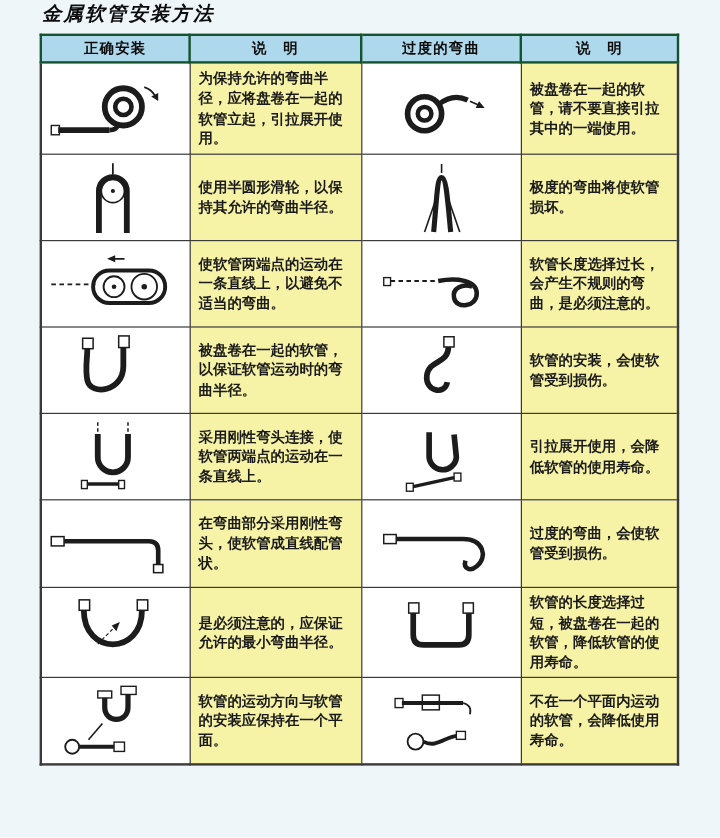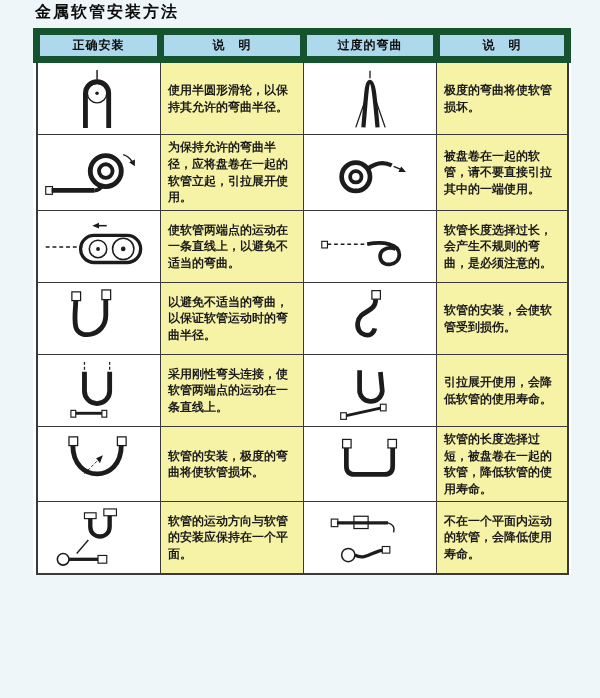--- a/index.html
+++ b/index.html
@@ -4,32 +4,32 @@
 <style>
   html,body{margin:0;padding:0;}
   body{
     width:600px;height:698px;position:relative;
     background:#eef6fa;
     font-family:"Liberation Sans","DejaVu Sans",sans-serif;
     overflow:hidden;
   }
   .page-title{
     position:absolute;left:35px;top:2px;
-    font-size:16px;font-weight:bold;
+    font-size:16px;font-weight:bold;font-style:italic;
     color:#0d0d0d;letter-spacing:2px;
   }
   table.install-table{
     position:absolute;left:33px;top:28px;
     width:531px;border-collapse:collapse;table-layout:fixed;
     border:2px solid #3a3a3a;
     background:#ffffff;
   }
   .install-table th{
     background:#aed8ec;
-    border:7px solid #14532d;
+    border:2px solid #14532d;
     height:19px;
     font-size:12px;font-weight:bold;color:#0d0d0d;
     text-align:center;vertical-align:middle;
     letter-spacing:1px;
   }
   .install-table td{
     border:1px solid #3a3a3a;
     vertical-align:middle;
   }
   td.img-cell{
@@ -64,41 +64,20 @@
     <tr>
       <th>正确安装</th>
       <th>说　明</th>
       <th>过度的弯曲</th>
       <th>说　明</th>
     </tr>
   </thead>
   <tbody>
 
     <tr>
-      <td class="img-cell">
-        <svg width="116" height="62" viewBox="0 0 118 64">
-          <line class="stk" x1="57" y1="2" x2="57" y2="12" stroke-width="1.5"></line>
-          <path class="stk" d="M45,62 V26 A12,12 0 0 1 69,26 V62" stroke-width="5"></path>
-          <circle class="stk" cx="57" cy="26" r="10" stroke-width="1.5"></circle>
-          <circle cx="57" cy="26" r="1.8" fill="#1c1c1c"></circle>
-        </svg>
-      </td>
-      <td class="desc-cell">使用半圆形滑轮，以保持其允许的弯曲半径。</td>
-      <td class="img-cell">
-        <svg width="104" height="62" viewBox="0 0 110 64">
-          <path class="stk" d="M48,62 C51,30 51,14 55,14 C59,14 60,30 63,62" stroke-width="4.5"></path>
-          <line class="stk" x1="40" y1="62" x2="51" y2="30" stroke-width="1.4"></line>
-          <line class="stk" x1="71" y1="62" x2="60" y2="30" stroke-width="1.4"></line>
-          <line class="stk" x1="55" y1="2" x2="55" y2="10" stroke-width="1.4"></line>
-        </svg>
-      </td>
-      <td class="desc-cell">极度的弯曲将使软管损坏。</td>
-    </tr>
-
-    <tr>
       <td class="img-cell" style="height:73px">
         <svg width="116" height="62" viewBox="0 0 118 64">
           <circle class="stk" cx="66" cy="30" r="16" stroke-width="5"></circle>
           <circle class="stk" cx="66" cy="30" r="7" stroke-width="4"></circle>
           <path class="stk" d="M10,50 H54" stroke-width="5"></path>
           <path class="stk" d="M54,50 Q60,50 62,45" stroke-width="4"></path>
           <rect class="stk" x="4" y="46" width="7" height="8" stroke-width="1.2"></rect>
           <path class="stk" d="M84,13 Q90,15 93,20" stroke-width="1.5"></path>
           <polygon points="96,25 90,21 96,18" fill="#1c1c1c"></polygon>
         </svg>
@@ -107,20 +86,41 @@
       <td class="img-cell">
         <svg width="104" height="62" viewBox="0 0 110 64">
           <circle class="stk" cx="40" cy="36" r="15" stroke-width="5"></circle>
           <circle class="stk" cx="40" cy="36" r="6" stroke-width="4"></circle>
           <path class="stk" d="M52,28 C62,20 70,20 78,24" stroke-width="4.5"></path>
           <line class="stk" x1="80" y1="25" x2="87" y2="28" stroke-width="1.5"></line>
           <polygon points="93,31 85,31 88,25" fill="#1c1c1c"></polygon>
         </svg>
       </td>
       <td class="desc-cell">被盘卷在一起的软管，请不要直接引拉其中的一端使用。</td>
+    </tr>
+
+    <tr>
+      <td class="img-cell">
+        <svg width="116" height="62" viewBox="0 0 118 64">
+          <line class="stk" x1="57" y1="2" x2="57" y2="12" stroke-width="1.5"></line>
+          <path class="stk" d="M45,62 V26 A12,12 0 0 1 69,26 V62" stroke-width="5"></path>
+          <circle class="stk" cx="57" cy="26" r="10" stroke-width="1.5"></circle>
+          <circle cx="57" cy="26" r="1.8" fill="#1c1c1c"></circle>
+        </svg>
+      </td>
+      <td class="desc-cell">使用半圆形滑轮，以保持其允许的弯曲半径。</td>
+      <td class="img-cell">
+        <svg width="104" height="62" viewBox="0 0 110 64">
+          <path class="stk" d="M48,62 C51,30 51,14 55,14 C59,14 60,30 63,62" stroke-width="4.5"></path>
+          <line class="stk" x1="40" y1="62" x2="51" y2="30" stroke-width="1.4"></line>
+          <line class="stk" x1="71" y1="62" x2="60" y2="30" stroke-width="1.4"></line>
+          <line class="stk" x1="55" y1="2" x2="55" y2="10" stroke-width="1.4"></line>
+        </svg>
+      </td>
+      <td class="desc-cell">极度的弯曲将使软管损坏。</td>
     </tr>
 
     <tr>
       <td class="img-cell">
         <svg width="116" height="62" viewBox="0 0 118 64">
           <line class="stk" x1="4" y1="32" x2="42" y2="32" stroke-width="1.6" stroke-dasharray="4,3"></line>
           <rect class="stk" x="40" y="20" width="62" height="28" rx="14" stroke-width="3.4"></rect>
           <circle class="stk" cx="58" cy="34" r="9" stroke-width="1.6"></circle>
           <circle cx="58" cy="34" r="2" fill="#1c1c1c"></circle>
           <circle class="stk" cx="84" cy="34" r="11" stroke-width="1.6"></circle>
@@ -142,21 +142,21 @@
 
 
     <tr>
       <td class="img-cell">
         <svg width="116" height="62" viewBox="0 0 118 64">
           <rect class="stk" x="62" y="2" width="9" height="10" stroke-width="1.3"></rect>
           <rect class="stk" x="31" y="4" width="9" height="9" stroke-width="1.3"></rect>
           <path class="stk" d="M66,12 V28 C66,50 38,54 35,40 C33,30 35,22 35,13" stroke-width="5"></path>
         </svg>
       </td>
-      <td class="desc-cell">以避免不适当的弯曲，以保证软管运动时的弯曲半径。</td>
+      <td class="desc-cell">被盘卷在一起的软管，以保证软管运动时的弯曲半径。</td>
       <td class="img-cell">
         <svg width="104" height="62" viewBox="0 0 110 64">
           <rect class="stk" x="57" y="2" width="9" height="9" stroke-width="1.3"></rect>
           <path class="stk" d="M61,11 C61,26 44,22 42,36 C40,50 58,54 60,42" stroke-width="5"></path>
         </svg>
       </td>
       <td class="desc-cell">软管的安装，会使软管受到损伤。</td>
     </tr>
 
     <tr>
@@ -175,32 +175,49 @@
         <svg width="104" height="62" viewBox="0 0 110 64">
           <path class="stk" d="M44,10 V30 A12,12 0 0 0 68,32 L66,12" stroke-width="5"></path>
           <line class="stk" x1="30" y1="58" x2="66" y2="50" stroke-width="3"></line>
           <rect class="stk" x="24" y="55" width="6" height="7" stroke-width="1.2"></rect>
           <rect class="stk" x="66" y="46" width="6" height="7" stroke-width="1.2"></rect>
         </svg>
       </td>
       <td class="desc-cell">引拉展开使用，会降低软管的使用寿命。</td>
     </tr>
 
+    <tr>
+      <td class="img-cell" style="height:70px">
+        <svg width="116" height="62" viewBox="0 0 118 64">
+          <rect class="stk" x="4" y="26" width="11" height="8" stroke-width="1.3"></rect>
+          <path class="stk" d="M15,30 H88 Q96,30 96,38 V50" stroke-width="4"></path>
+          <rect class="stk" x="92" y="50" width="8" height="7" stroke-width="1.3"></rect>
+        </svg>
+      </td>
+      <td class="desc-cell">在弯曲部分采用刚性弯头，使软管成直线配管状。</td>
+      <td class="img-cell">
+        <svg width="104" height="62" viewBox="0 0 110 64">
+          <rect class="stk" x="4" y="24" width="11" height="8" stroke-width="1.3"></rect>
+          <path class="stk" d="M15,28 H74 C92,28 96,44 86,52 C80,57 74,54 76,47" stroke-width="4"></path>
+        </svg>
+      </td>
+      <td class="desc-cell">过度的弯曲，会使软管受到损伤。</td>
+    </tr>
 
     <tr>
       <td class="img-cell" style="height:70px">
         <svg width="116" height="62" viewBox="0 0 118 64">
           <rect class="stk" x="28" y="4" width="9" height="9" stroke-width="1.3"></rect>
           <rect class="stk" x="78" y="4" width="9" height="9" stroke-width="1.3"></rect>
           <path class="stk" d="M32,13 C32,52 82,52 82,13" stroke-width="5"></path>
           <path class="stk" d="M44,42 L60,26" stroke-width="1" stroke-dasharray="3,2"></path>
           <polygon points="63,23 56,26 60,31" fill="#1c1c1c"></polygon>
         </svg>
       </td>
-      <td class="desc-cell">软管的安装，极度的弯曲将使软管损坏。</td>
+      <td class="desc-cell">是必须注意的，应保证允许的最小弯曲半径。</td>
       <td class="img-cell">
         <svg width="104" height="62" viewBox="0 0 110 64">
           <rect class="stk" x="26" y="6" width="9" height="9" stroke-width="1.3"></rect>
           <rect class="stk" x="74" y="6" width="9" height="9" stroke-width="1.3"></rect>
           <path class="stk" d="M30,15 V34 Q30,43 39,43 H70 Q79,43 79,34 V15" stroke-width="5"></path>
         </svg>
       </td>
       <td class="desc-cell">软管的长度选择过短，被盘卷在一起的软管，降低软管的使用寿命。</td>
     </tr>
 

